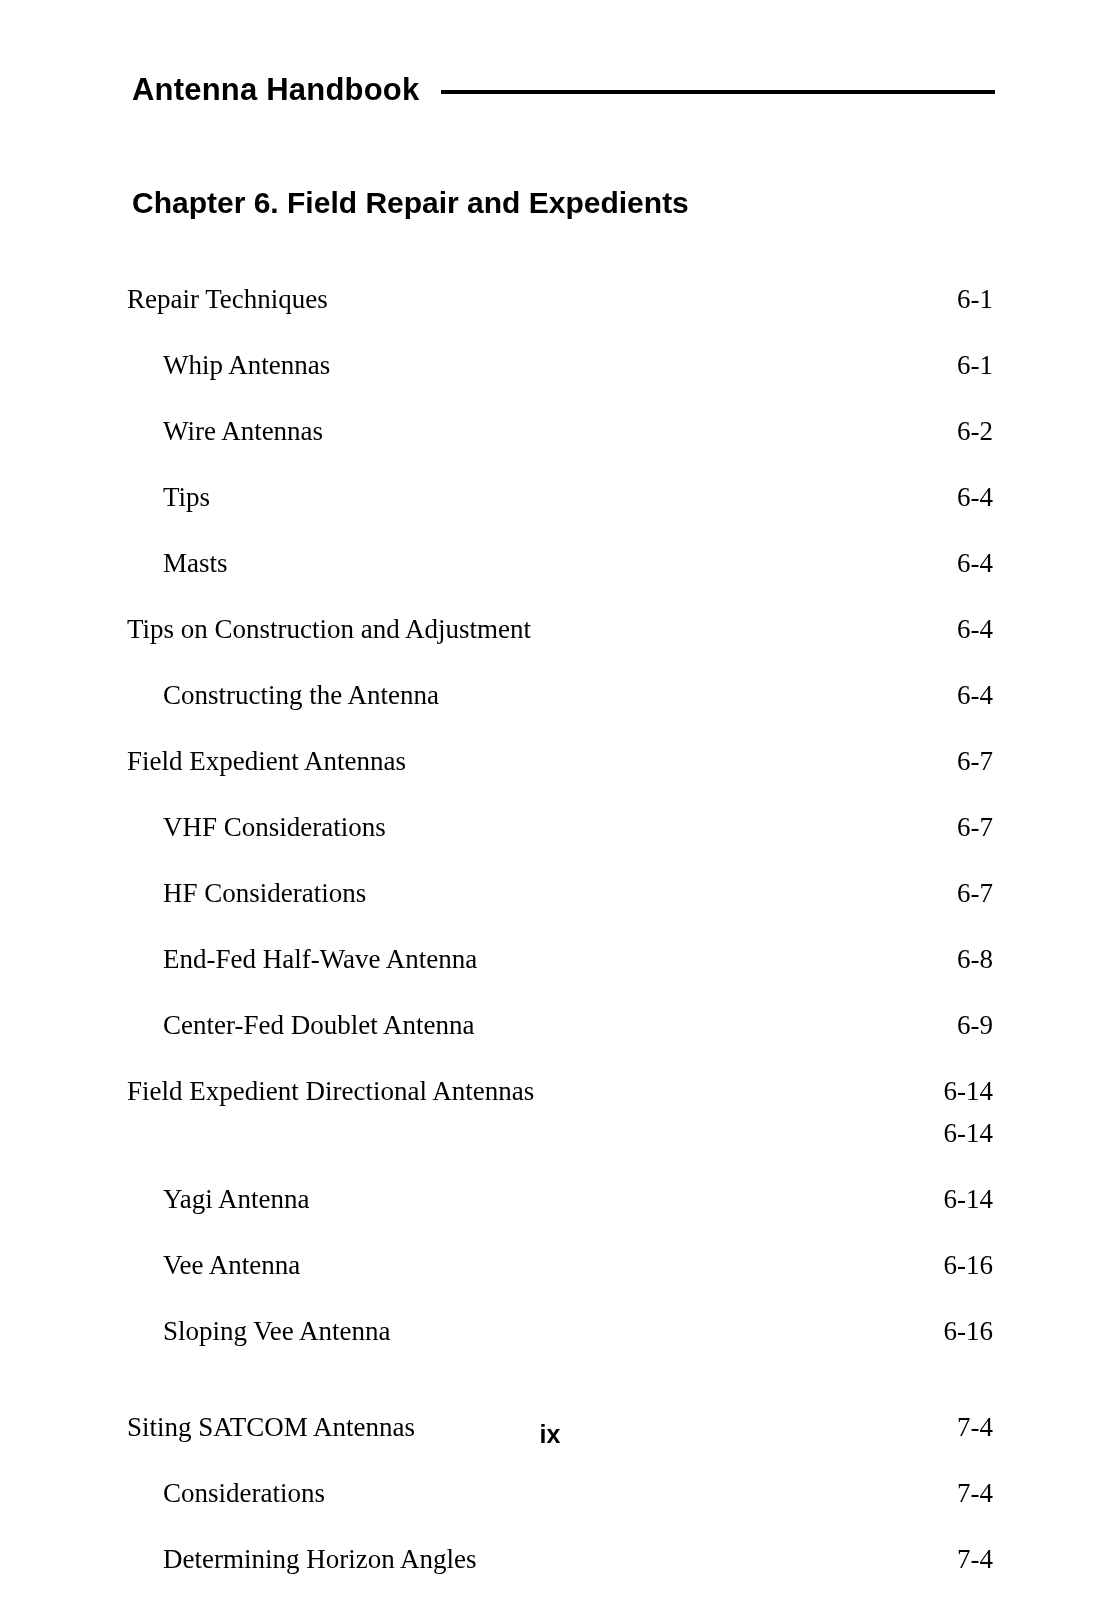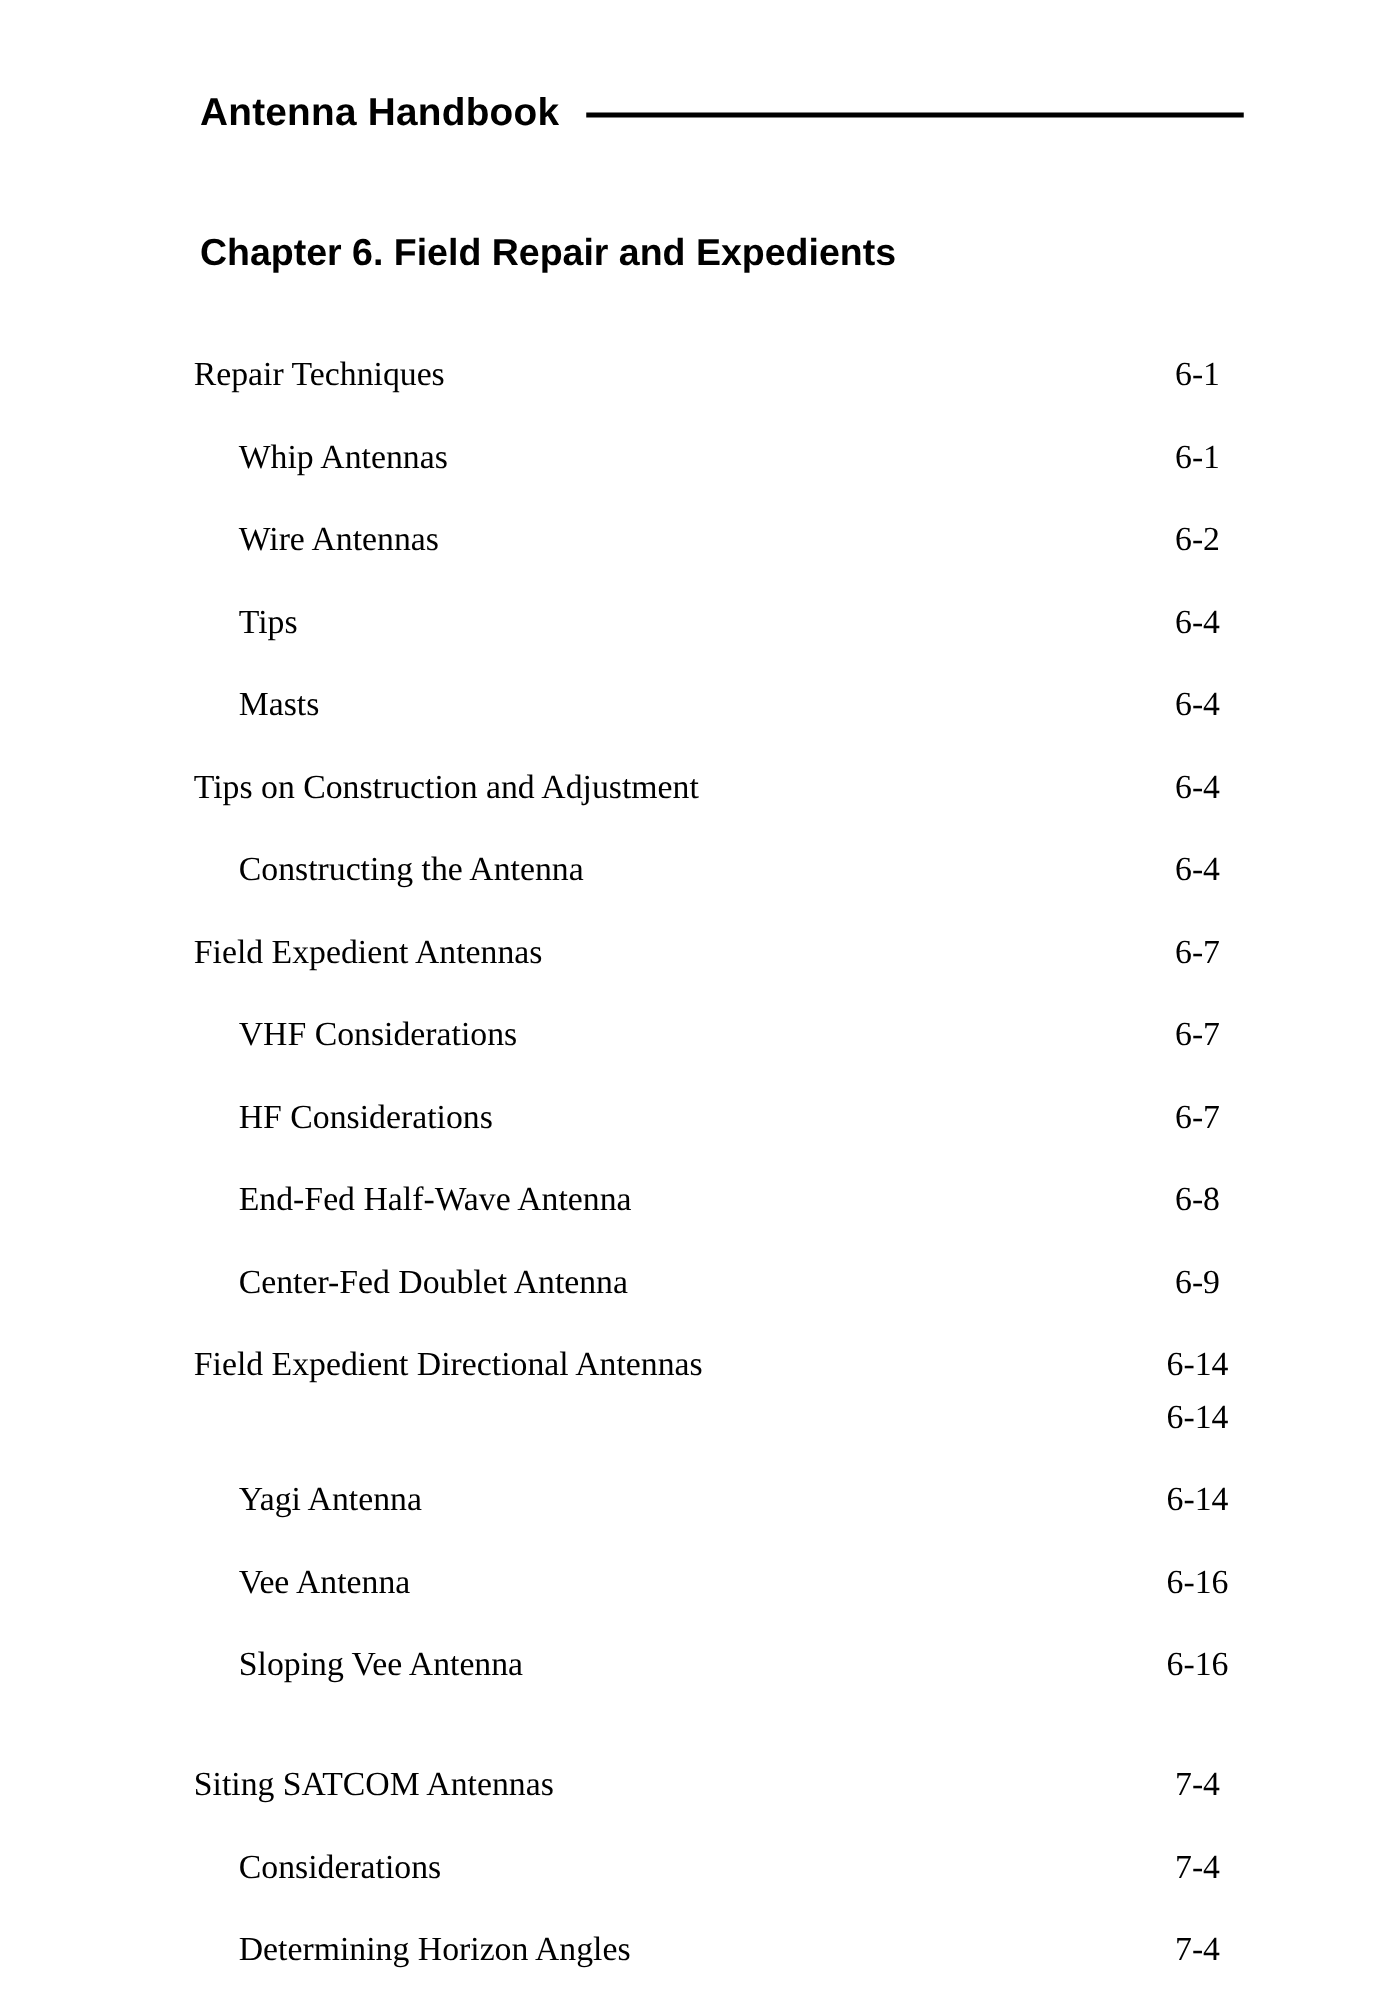--- a/index.html
+++ b/index.html
@@ -13,21 +13,21 @@
     position: relative;
     font-family: "Liberation Serif", serif;
     color: #000000;
   }
   .page {
     position: absolute;
     top: 0; left: 0;
     width: 1100px;
     height: 1601px;
     box-sizing: border-box;
-    padding: 60px 105px 0 85px;
+    padding: 60px 105px 0 57px;
   }
   
   .runhead {
     display: flex;
     align-items: center;
     margin-left: 75px;
     margin-top: 12px;
   }
   .runhead-title {
     font-family: "Liberation Sans", sans-serif;
@@ -71,21 +71,21 @@
   }
   .toc-row .label {
     white-space: nowrap;
     margin-top: 24px;
   }
   .toc-row .filler {
     flex: 1;
   }
   .toc-row .page-num {
     white-space: nowrap;
-    text-align: center;
+    text-align: right;
     min-width: 70px;
   }
   .lvl-1 .label { padding-left: 0px; }
   .lvl-2 .label { padding-left: 36px; }
 
   .toc.second {
     margin-top: 30px;
   }
   
   .folio {
@@ -233,14 +233,15 @@
     </div>
 
     <div class="toc-row lvl-2">
       <span class="label">Determining Horizon Angles</span>
       <span class="filler"></span>
       <span class="page-num">7-4</span>
     </div>
 
   </div>
 
+  <div class="folio">ix</div>
 
 </div>
 
 </body></html>

